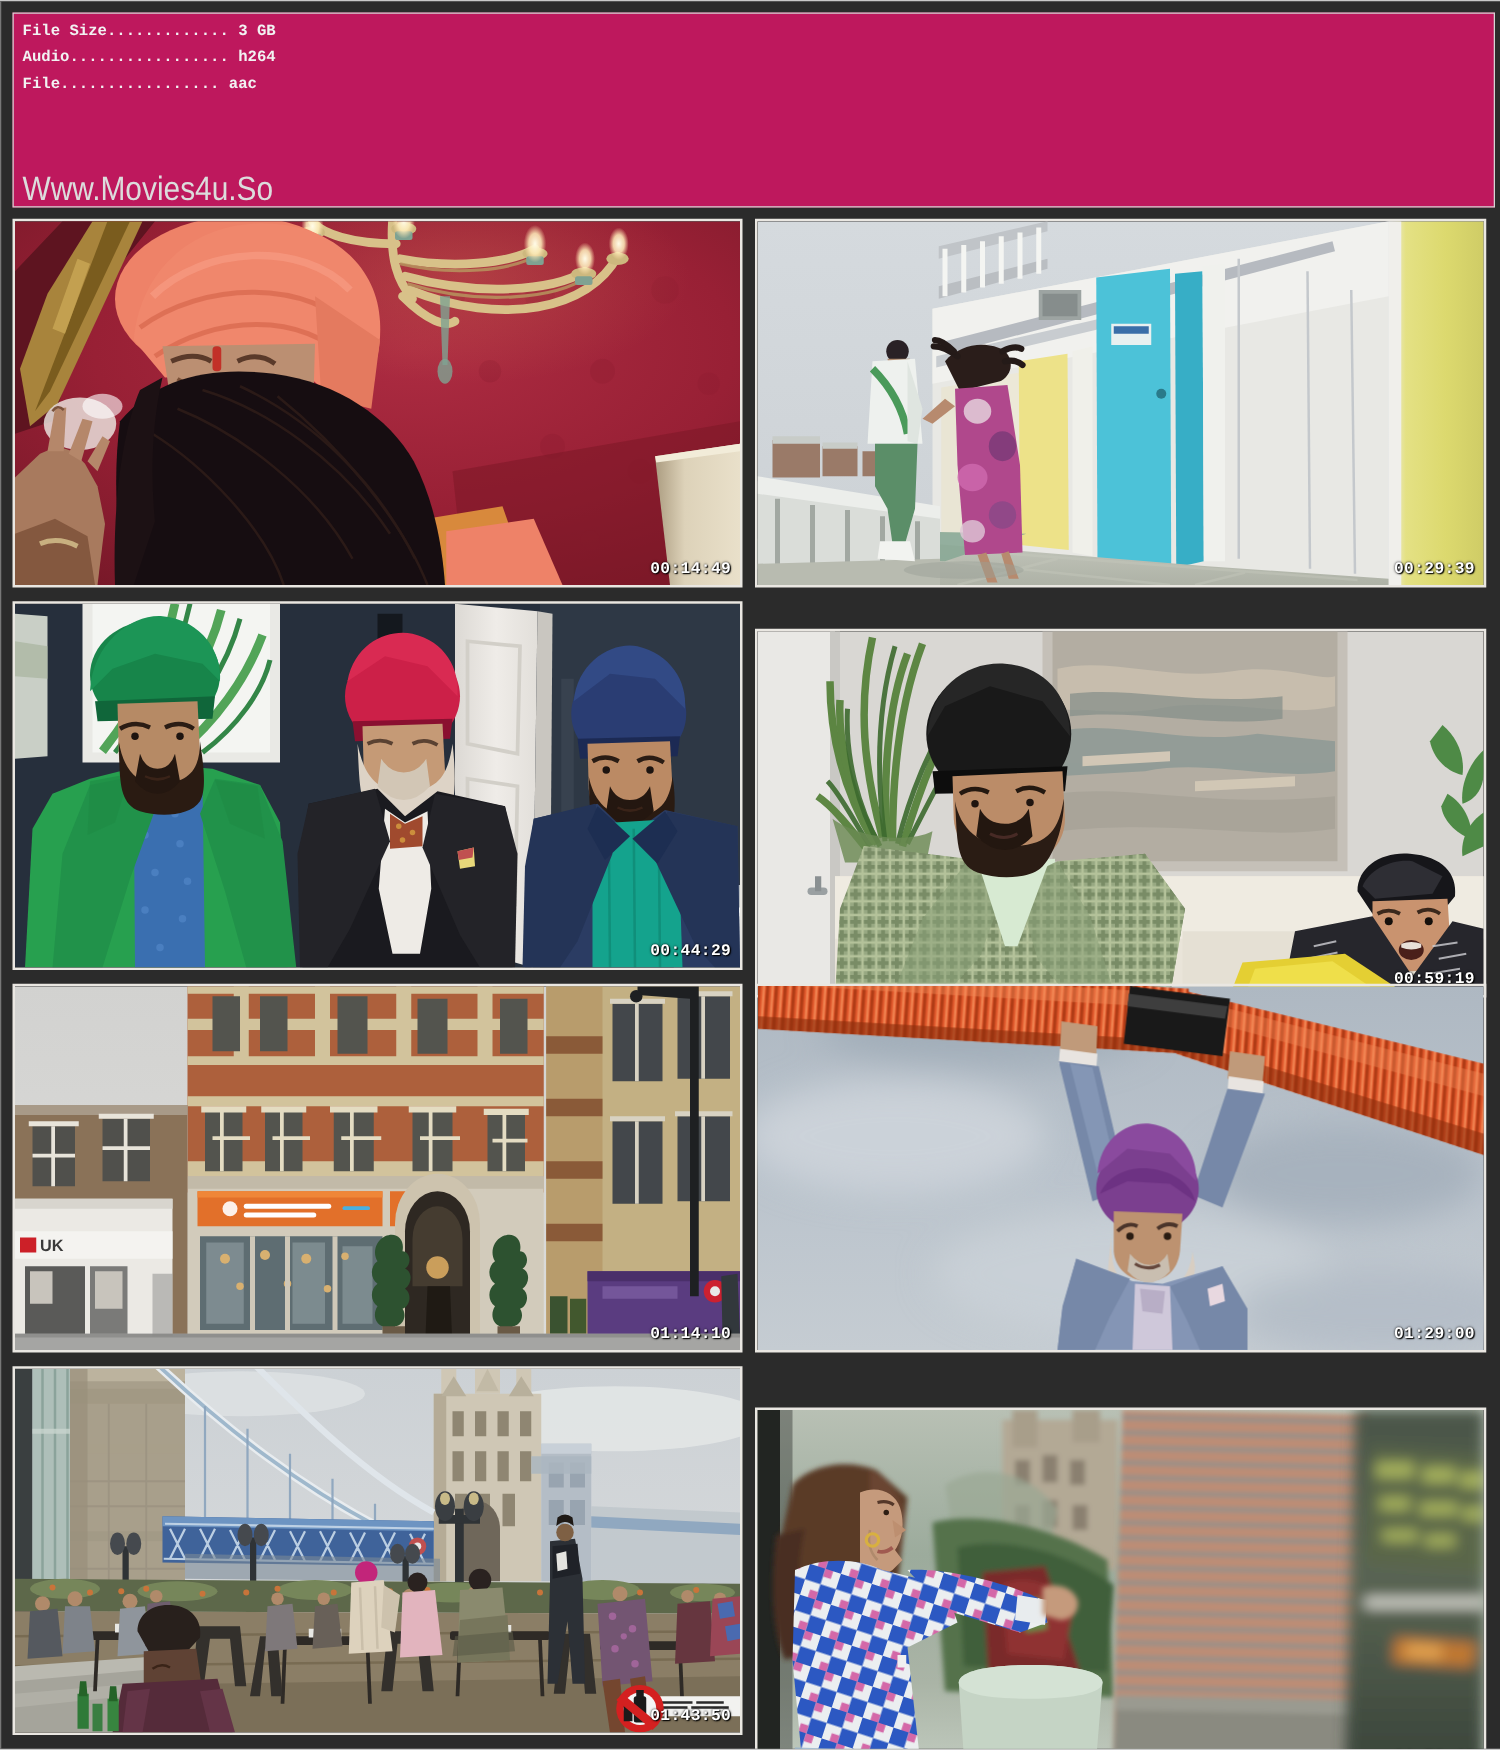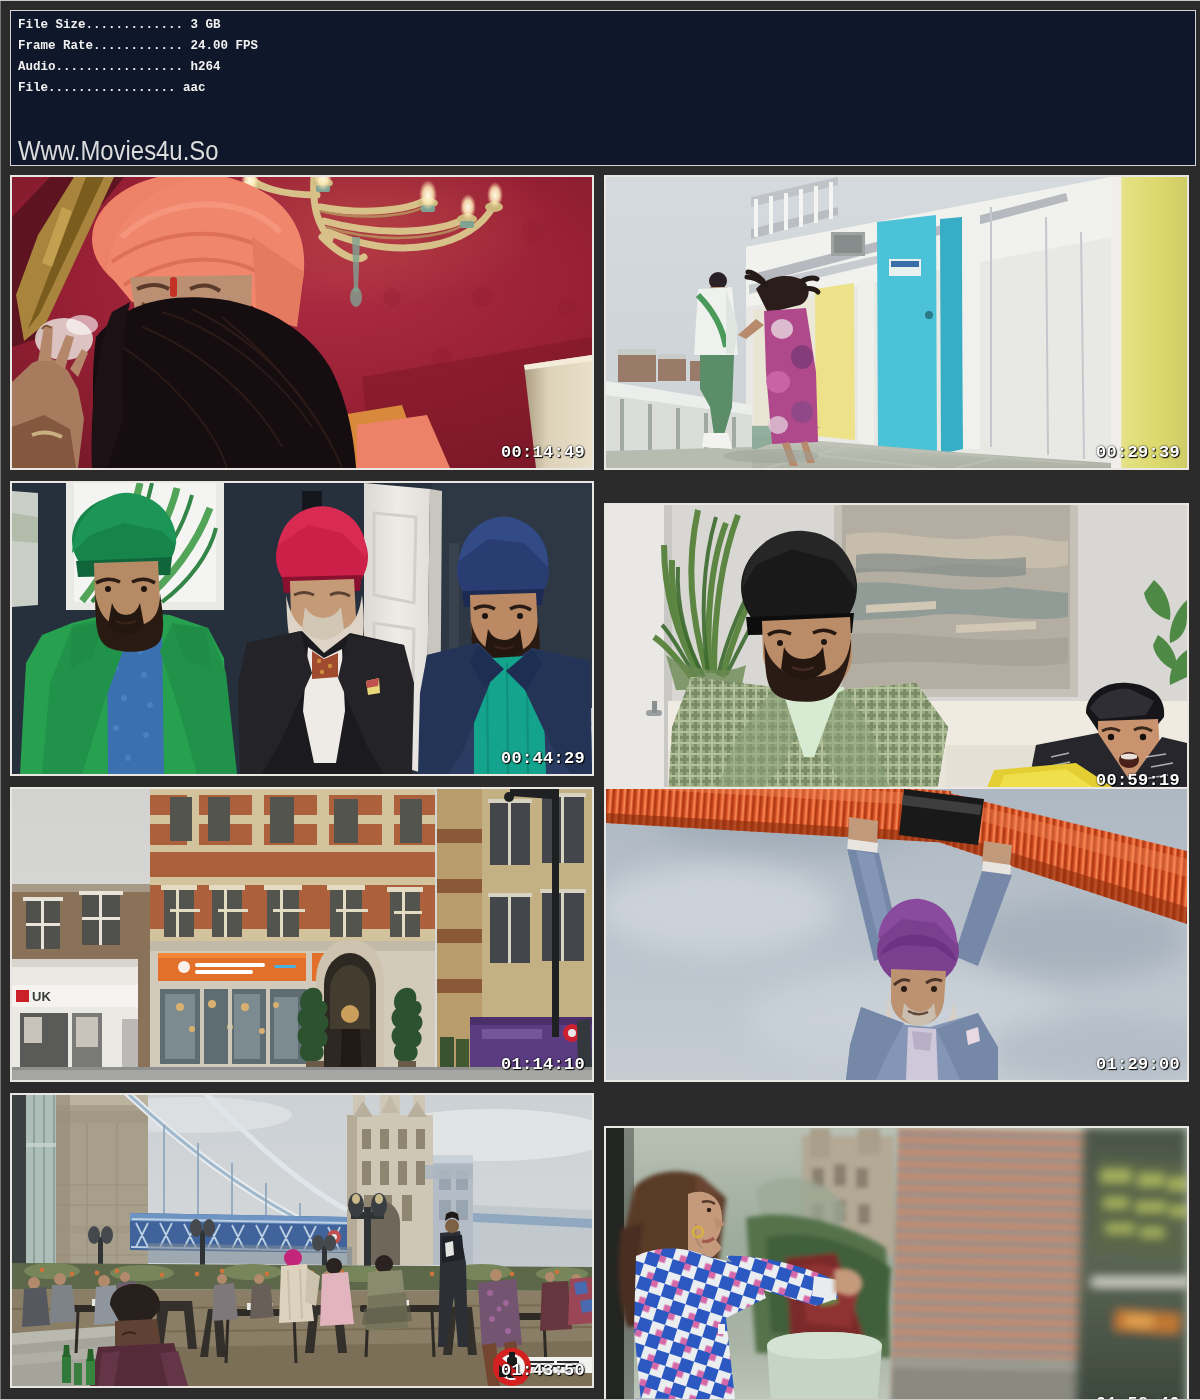--- a/index.html
+++ b/index.html
@@ -1,27 +1,26 @@
 <!DOCTYPE html>
 <html><head><meta charset="utf-8"><style>
 html,body{margin:0;padding:0;background:#2b2b2b;width:1200px;height:1400px;overflow:hidden}
 body{position:relative;border-top:1px solid #c9c9c9;border-bottom:1px solid #c9c9c9;box-sizing:border-box}
 .edgeL{position:absolute;left:0;top:0;width:1px;height:1400px;background:#777}
-.hdr{position:absolute;left:10px;top:9px;width:1177px;height:150px;border:1px solid #d4d4d4;background:#0f172a;color:#f2f2f2;font-family:"Liberation Mono",monospace;font-weight:bold;font-size:12.5px;line-height:21px;padding-left:7px;padding-top:4px;box-sizing:content-box}
+.hdr{position:absolute;left:10px;top:9px;width:1177px;height:150px;border:1px solid #d4d4d4;background:#be185d;color:#f2f2f2;font-family:"Liberation Mono",monospace;font-weight:bold;font-size:12.5px;line-height:21px;padding-left:7px;padding-top:4px;box-sizing:content-box}
 .hdr .ln{white-space:pre}
 .wm{position:absolute;left:7px;bottom:3px;font-family:"Liberation Sans",sans-serif;font-weight:normal;font-size:27px;color:#dcdcdc;transform:scaleX(0.885);transform-origin:0 50%;white-space:pre;letter-spacing:0px}
 .tile{position:absolute;border:2px solid #eae7e2;overflow:hidden}
 .tile svg{display:block}
-.ts{position:absolute;right:7px;bottom:6px;font-family:"Liberation Mono",monospace;font-weight:bold;font-size:17px;color:#fff;text-shadow:1px 1px 1px #000,0 0 2px #000;letter-spacing:0.3px}
+.ts{position:absolute;right:7px;bottom:6px;font-family:"Liberation Mono",monospace;font-weight:bold;font-size:13px;color:#fff;text-shadow:1px 1px 1px #000,0 0 2px #000;letter-spacing:0.3px}
 </style></head>
 <body>
 <div class="edgeL"></div>
 <div class="hdr">
 <div class="ln">File Size............. 3 GB</div>
-<div class="ln">Frame Rate............ 24.00 FPS</div>
 <div class="ln">Audio................. h264</div>
 <div class="ln">File................. aac</div>
 <div class="wm">Www.Movies4u.So</div>
 </div>
 
 <div class="tile" id="t1" style="left:10px;top:174px;width:580px;height:291px">
 <svg width="580" height="291" viewBox="0 0 580 291" preserveAspectRatio="none">
 <defs>
 <radialGradient id="t1bg" cx="55%" cy="35%" r="80%">
 <stop offset="0%" stop-color="#ad2c42"></stop>

